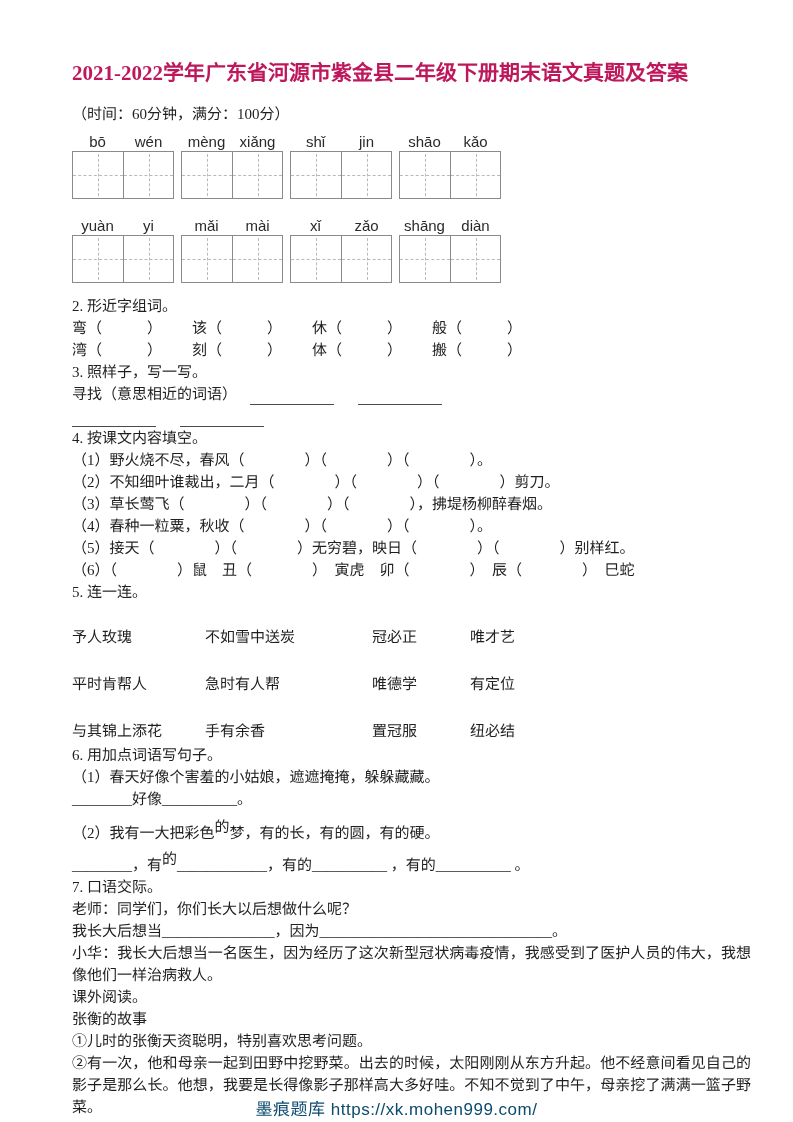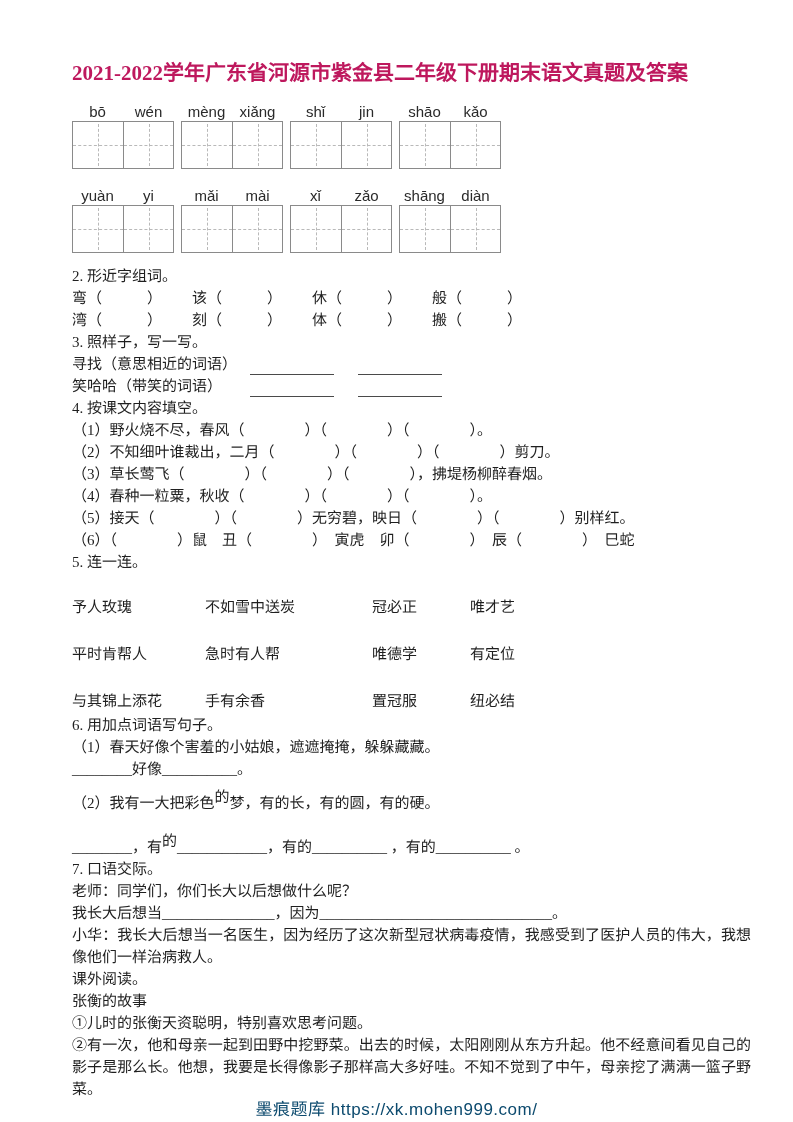--- a/index.html
+++ b/index.html
@@ -35,35 +35,36 @@
   .ex-row { display:flex; align-items:flex-end; height:22px; }
   .ex-prompt { width:178px; flex:none; font-size:15px; line-height:22px; }
   .blank { flex:none; width:84px; height:17px; border-bottom:1px solid #4a4a4a; }
   .blank + .blank { margin-left:24px; }
 
   
   .match-grid { display:grid; grid-template-columns:133px 167px 98px auto; }
   .match-grid > span { font-size:15px; line-height:25px;margin-top:22px; }
 
   .raised { position:relative; top:-6px; }
-  .gap18 { margin-top:22px; }
+  .gap18 { margin-top:10px; }
   .just { text-align:justify; }
 
   .footer {
     position:absolute; left:0; right:0; top:1095px; text-align:center;
     font-family:"Liberation Sans","DejaVu Sans",sans-serif;
     font-size:17px; color:#0c4a6e; letter-spacing:0.5px;
   }
 </style>
 </head>
 <body>
 
 <div class="page">
 
   <h1 class="title">2021-2022学年广东省河源市紫金县二年级下册期末语文真题及答案</h1>
+  <div class="line">（时间：60分钟，满分：100分）</div>
 
   <section>
 
     <div class="py-labels">
       <div class="py-group">
         <span class="py">bō</span>
         <span class="py">wén</span>
       </div>
       <div class="py-group">
         <span class="py">mèng</span>
@@ -152,21 +153,20 @@
   </section>
 
   <section>
     <div class="line">3. 照样子，写一写。</div>
     <div class="ex-row">
       <span class="ex-prompt">寻找（意思相近的词语）</span>
       <span class="blank"></span>
       <span class="blank"></span>
     </div>
     <div class="ex-row">
-      <span class="ex-prompt">笑哈哈（带笑的词语）</span>
       <span class="blank"></span>
       <span class="blank"></span>
     </div>
   </section>
 
   <section>
     <div class="line">4. 按课文内容填空。</div>
     <div class="line">（1）野火烧不尽，春风（　　　　）（　　　　）（　　　　）。</div>
     <div class="line">（2）不知细叶谁裁出，二月（　　　　）（　　　　）（　　　　）剪刀。</div>
     <div class="line">（3）草长莺飞（　　　　）（　　　　）（　　　　），拂堤杨柳醉春烟。</div>

